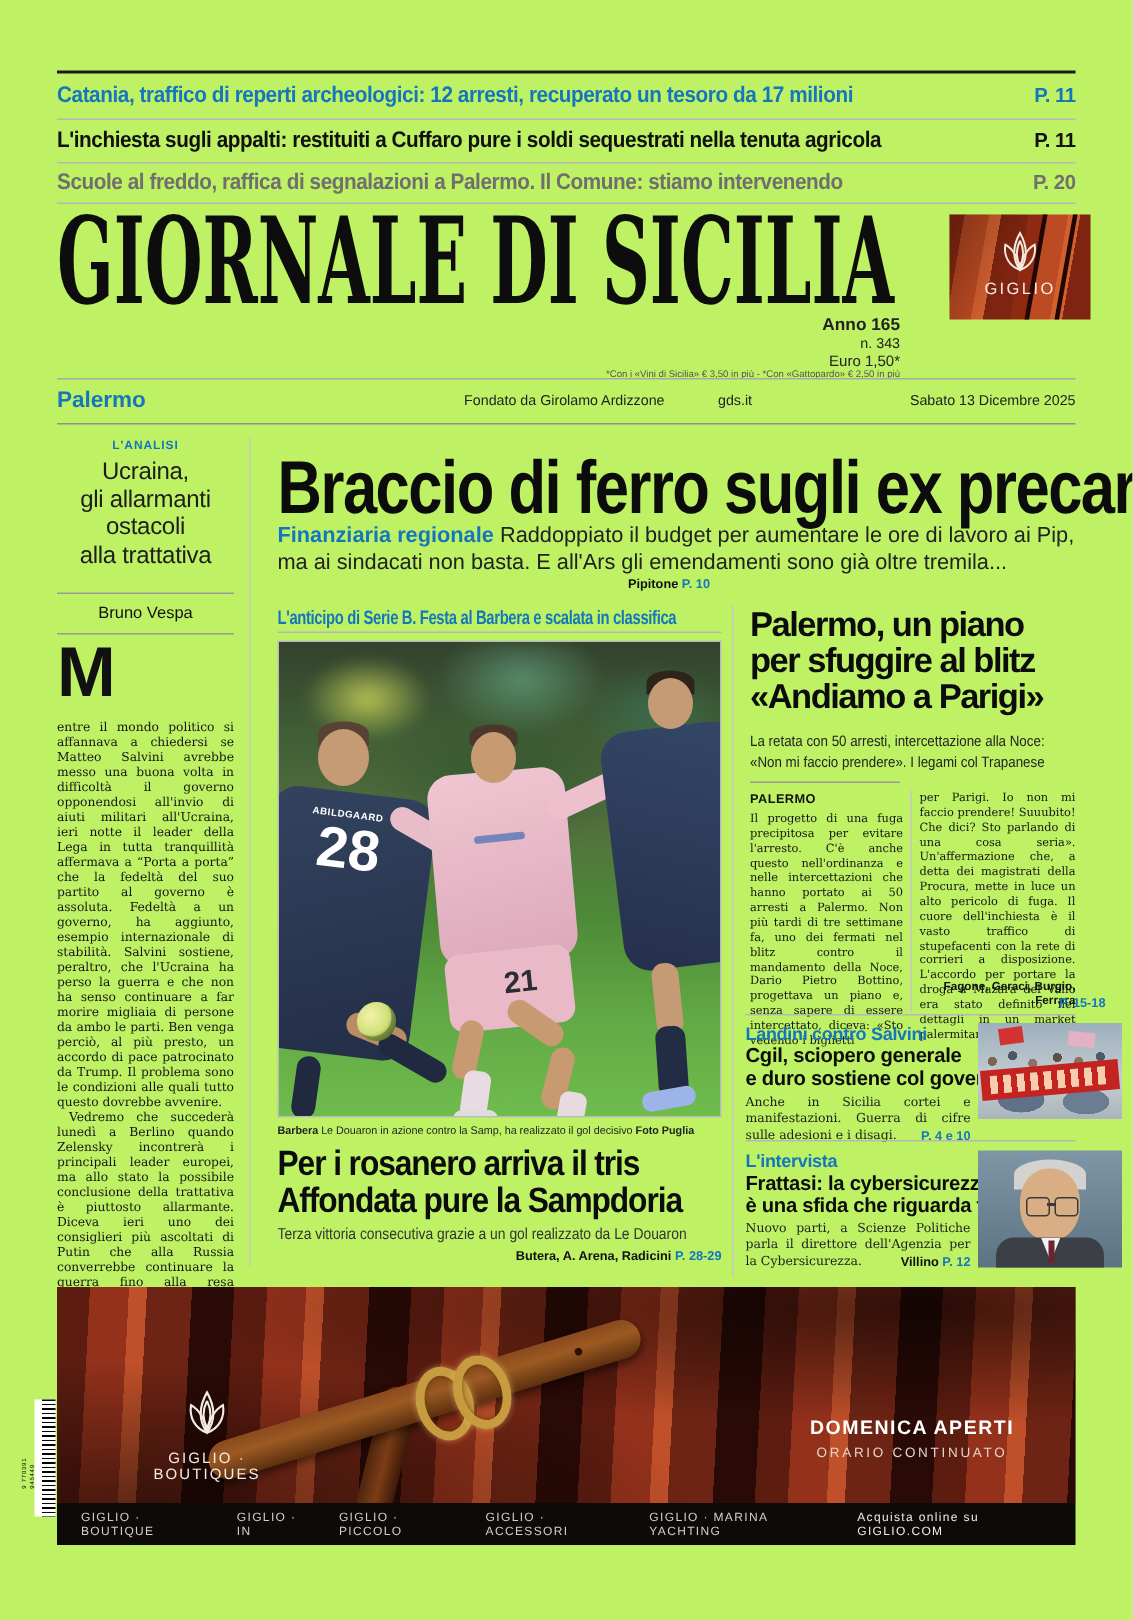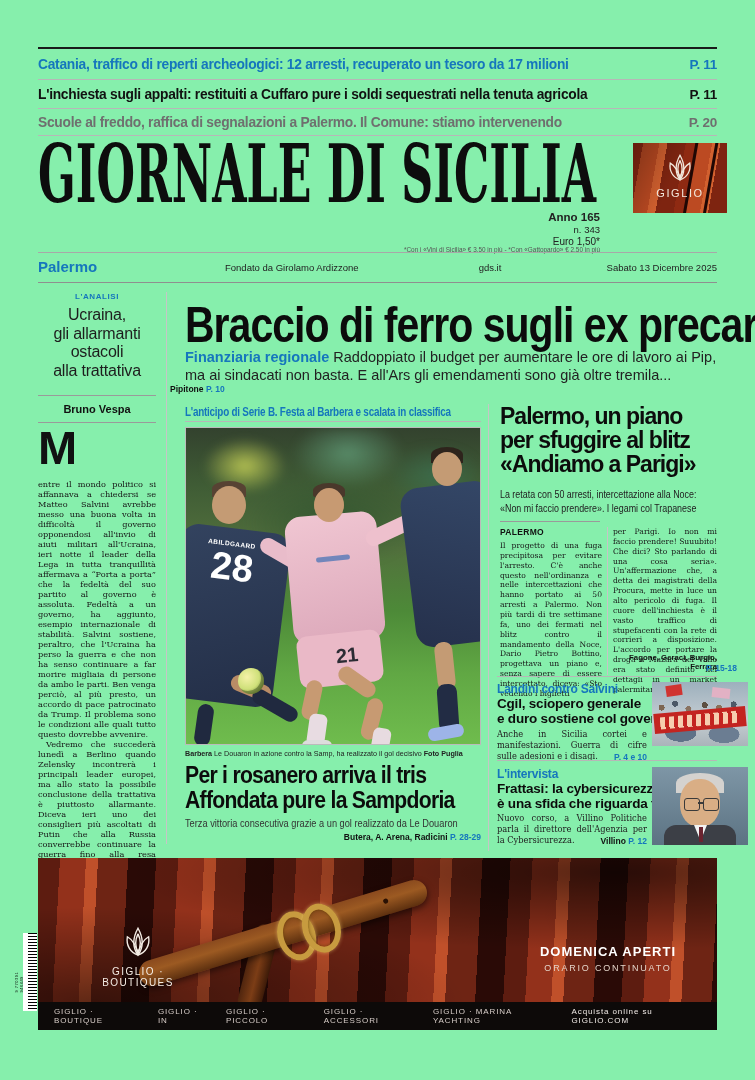--- a/index.html
+++ b/index.html
@@ -1,16 +1,16 @@
 <!DOCTYPE html>
 <html><head>
 <meta charset="utf-8">
 <style>
   html,body{margin:0;padding:0;background:#ddd}
-  #page{position:relative;width:755px;height:1080px;background:#86efac;margin:0 auto;
+  #page{position:relative;width:755px;height:1080px;background:#bef264;margin:0 auto;
         font-family:"Liberation Sans",sans-serif;color:#111;overflow:hidden}
   .abs{position:absolute}
   .hr{position:absolute;height:1px;background:#b7b7b7}
   .vr{position:absolute;width:1px;background:#c6c6c6}
   .blue{color:#1576bd}
   .gray{color:#6f6f6f}
   .serif{font-family:"DejaVu Serif",serif}
   .fit{display:inline-block;transform-origin:0 50%;white-space:nowrap}
   .pre{white-space:pre-line}
 
@@ -30,32 +30,32 @@
   .gxstripe{position:absolute;width:3px;height:120%;background:#200704;top:-6px;transform:rotate(10deg)}
   #gigliobox .glogo{position:absolute;left:0;right:0;top:44px;text-align:center;color:#f3e9dd;
       font-size:11px;letter-spacing:1.6px}
   #dateline{position:absolute;left:0;top:258px;width:755px;height:20px;font-size:9.5px;color:#222}
 
   
   #analysis{position:absolute;left:38px;top:292px;width:118px}
   .an-kick{text-align:center;font-size:8px;font-weight:bold;letter-spacing:.6px}
   .an-title{margin-top:5px;text-align:center;font-size:16px;line-height:1.16;color:#1d1d1d;letter-spacing:-.2px}
   .an-hr{border:0;border-top:1px solid #9a9a9a;margin:15px 0 0}
-  .an-author{margin-top:7px;text-align:center;font-weight:bold;font-size:11px}
+  .an-author{margin-top:7px;text-align:center;font-weight:normal;font-size:11px}
   .an-drop{margin-top:4px;font-weight:bold;font-size:47px;line-height:.9}
   .an-body{margin-top:10px;font-size:8.2px;line-height:1.22;text-align:justify;color:#161616}
   .an-body p{margin:0}
   .an-body p + p{text-indent:8px}
   .an-continue{margin-top:3px;text-align:right;font-weight:bold;font-size:9px}
   .an-copy{margin-top:2px;text-align:right;font-size:5.3px;letter-spacing:.3px;color:#333}
 
   
   #lead-head{position:absolute;left:185px;top:296px;font-weight:bold;font-size:50px;letter-spacing:-1.2px;color:#0c0c0c}
   #lead-stand{position:absolute;left:185px;top:348px;width:532px;font-size:14.5px;line-height:1.25;color:#222}
-  #lead-by{position:absolute;left:170px;top:384px;width:532px;text-align:left;font-size:8.5px}
+  #lead-by{position:absolute;left:180px;top:384px;width:532px;text-align:center;font-size:8.5px}
 
   
   #fb-kick{position:absolute;left:185px;top:404px;font-weight:bold;font-size:13px;letter-spacing:-.3px}
   #fb-photo{position:absolute;left:185px;top:427px;width:296px;height:318px;overflow:hidden;border:1px solid #bbb;box-sizing:border-box;
     background:linear-gradient(180deg,#33422e 0%,#3f5c35 18%,#52703d 38%,#4d8a38 58%,#61a844 78%,#6fbc4d 100%)}
   #fb-photo::before{content:"";position:absolute;inset:0;filter:blur(4px);background:
       radial-gradient(60px 40px at 20% 12%,rgba(210,220,90,.8),transparent 70%),
       radial-gradient(80px 50px at 55% 8%,rgba(120,200,160,.5),transparent 70%),
       radial-gradient(70px 45px at 85% 15%,rgba(60,120,90,.6),transparent 70%),
       radial-gradient(120px 60px at 50% 30%,rgba(30,70,40,.45),transparent 75%)}
@@ -215,21 +215,21 @@
         <path d="M20 40 C16 32 15 24 20 14"></path>
         <path d="M20 40 C24 32 25 24 20 14"></path>
       </g>
     </svg>
     <div class="glogo">GIGLIO</div>
   </div>
 
   <div class="hr" style="left:38px;top:252px;width:679px;background:#a8a8a8"></div>
   <div id="dateline">
     <span class="abs blue" style="left:38px;top:0;font-weight:bold;font-size:15px">Palermo</span>
-    <span class="abs" style="left:225px;top:4px;width:230px;text-align:left">Fondato da Girolamo Ardizzone</span>
+    <span class="abs" style="left:213px;top:4px;width:230px;text-align:right">Fondato da Girolamo Ardizzone</span>
     <span class="abs" style="left:455px;top:4px;width:70px;text-align:center">gds.it</span>
     <span class="abs" style="left:557px;top:4px;width:160px;text-align:right">Sabato 13 Dicembre 2025</span>
   </div>
   <div class="hr" style="left:38px;top:282px;width:679px;background:#8f8f8f"></div>
 
   <div id="analysis">
     <div class="an-kick blue">L'ANALISI</div>
     <div class="an-title pre">Ucraina,
 gli allarmanti
 ostacoli
@@ -342,21 +342,21 @@
     <div class="flag1"></div>
     <div class="flag2"></div>
     <div class="banner"></div>
   </div>
 
   <div class="hr" style="left:497px;top:760px;width:220px"></div>
 
   <div class="abs kick2 blue" style="left:497px;top:767px">L'intervista</div>
   <div class="abs head2 pre" style="left:497px;top:781px">Frattasi: la cybersicurezza
 è una sfida che riguarda tutti</div>
-  <div class="abs body2 serif" style="left:497px;top:813px;width:150px">Nuovo corso, a Villino Politiche parla il direttore dell'Agenzia per la Cybersicurezza.</div>
+  <div class="abs body2 serif" style="left:497px;top:813px;width:150px">Nuovo parti, a Scienze Politiche parla il direttore dell'Agenzia per la Cybersicurezza.</div>
   <div class="abs" style="left:497px;top:836px;width:150px;text-align:right;font-size:8.5px">
     <span style="font-weight:bold">Villino</span>
     <span class="blue" style="font-weight:bold">P. 12</span>
   </div>
   <div id="iv-photo">
     <div class="iv-hair"></div>
     <div class="iv-face"></div>
     <div class="iv-gl"></div>
     <div class="iv-gr"></div>
     <div class="iv-bridge"></div>

